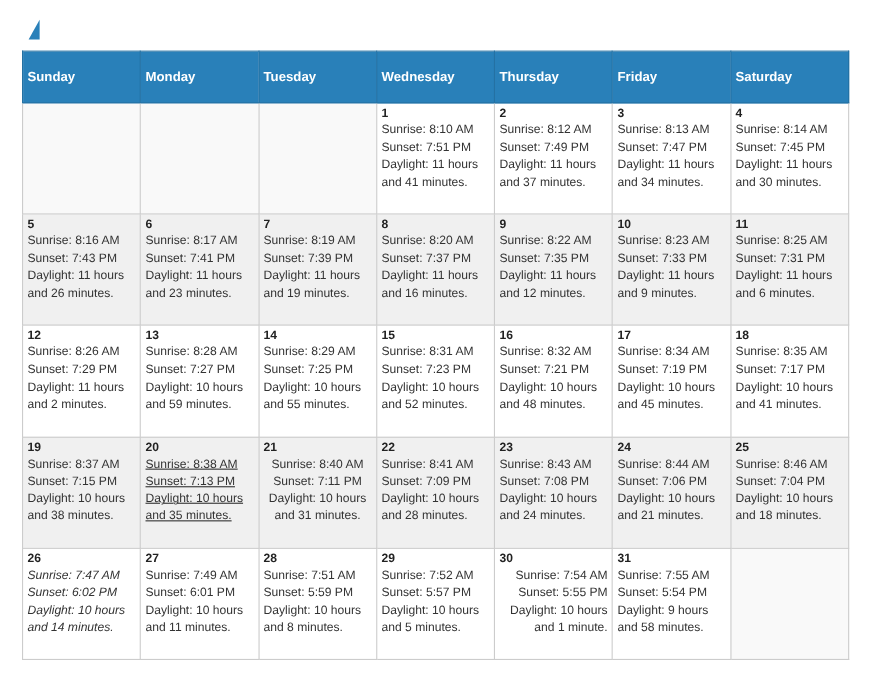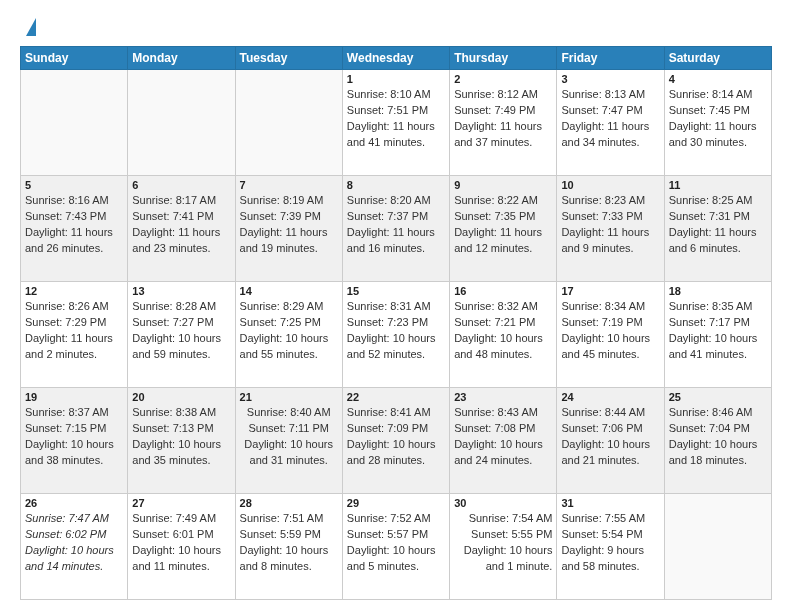--- a/index.html
+++ b/index.html
@@ -69,21 +69,21 @@
       border: 1px solid #ccc;
       border-collapse: collapse;
       width: 100%;
       table-layout: fixed;
     }
     .calendar th {
       background: #2980b9;
       color: #fff;
       font-size: 12px;
       font-weight: bold;
-      padding: 4px 4px;
+      padding: 16px 4px;
       text-align: left;
       border: 1px solid #2471a3;
     }
     .calendar td {
       border: 1px solid #ccc;
       vertical-align: top;
       padding: 3px 4px;
       font-size: 9.5px;
       color: #333;
       height: 80px;
@@ -275,21 +275,21 @@
         <tr class="row-alt">
           <td>
             <div class="day-number">19</div>
             <div class="day-info" style="white-space: pre-line;">Sunrise: 8:37 AM
 Sunset: 7:15 PM
 Daylight: 10 hours
 and 38 minutes.</div>
           </td>
           <td>
             <div class="day-number">20</div>
-            <div class="day-info" style="white-space: pre-line;">Sunrise: 8:38 AM
+            <div class="day-info" style="white-space: pre-line; text-decoration: underline;">Sunrise: 8:38 AM
 Sunset: 7:13 PM
 Daylight: 10 hours
 and 35 minutes.</div>
           </td>
           <td>
             <div class="day-number">21</div>
             <div class="day-info" style="white-space: pre-line; text-align: center;">Sunrise: 8:40 AM
 Sunset: 7:11 PM
 Daylight: 10 hours
 and 31 minutes.</div>

